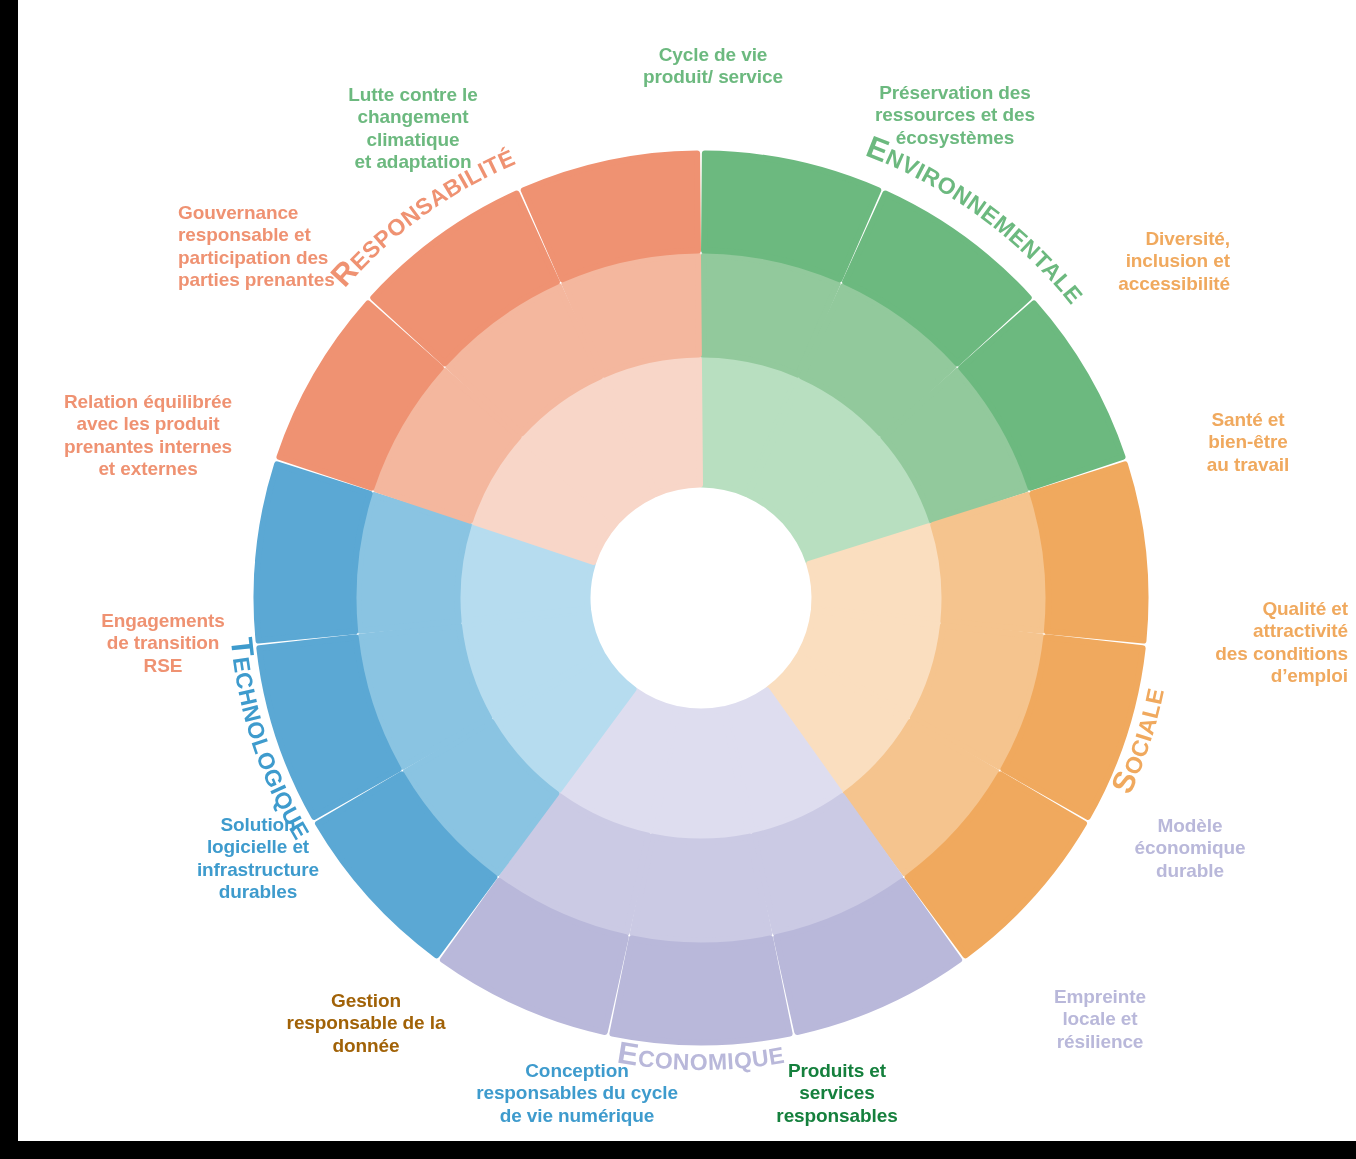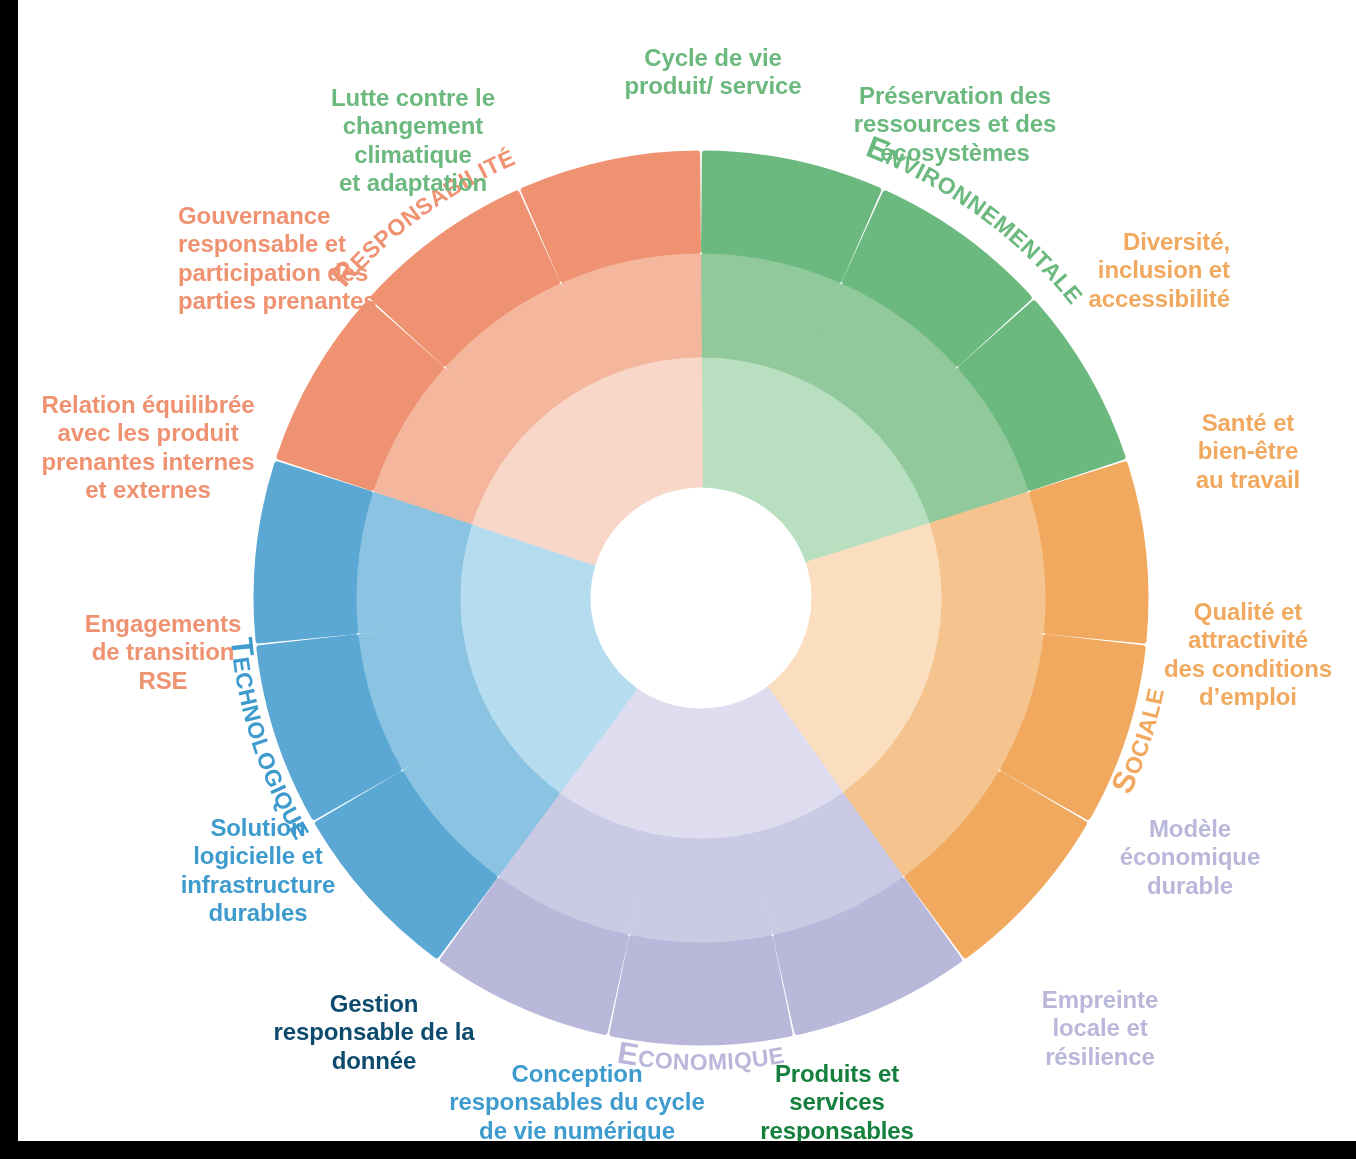--- a/index.html
+++ b/index.html
@@ -12,21 +12,21 @@
     position:relative;
   }
   #stage{position:absolute;left:0;top:0;width:1356px;height:1159px;}
   #wheel{position:absolute;left:0;top:0;width:1356px;height:1159px;}
   .edge-bar{position:absolute;background:#000;}
   #edge-left{left:0;top:0;width:18px;height:1159px;}
   #edge-bottom{left:0;top:1141px;width:1356px;height:18px;}
   .lbl{
     position:absolute;
     font-weight:bold;
-    font-size:24px;
+    font-size:19px;
     line-height:1.18;
     text-align:center;
     white-space:pre-line;
     letter-spacing:-0.1px;
   }
 </style>
 </head>
 <body>
 
 <div id="stage">
@@ -104,37 +104,37 @@
 produit/ service</div>
       <div class="lbl" style="left: 810px; top: 82px; width: 290px; color: rgb(108, 185, 127); text-align: center;">Préservation des
 ressources et des
 écosystèmes</div>
       <div class="lbl" style="left: 1000px; top: 228px; width: 230px; color: rgb(240, 169, 94); text-align: right;">Diversité,
 inclusion et
 accessibilité</div>
       <div class="lbl" style="left: 1158px; top: 409px; width: 180px; color: rgb(240, 169, 94); text-align: center;">Santé et
 bien-être
 au travail</div>
-      <div class="lbl" style="left: 1148px; top: 598px; width: 200px; color: rgb(240, 169, 94); text-align: center;">Qualité et
+      <div class="lbl" style="left: 1148px; top: 598px; width: 200px; color: rgb(240, 169, 94); text-align: right;">Qualité et
 attractivité
 des conditions
 d’emploi</div>
       <div class="lbl" style="left: 1090px; top: 815px; width: 200px; color: rgb(185, 184, 218); text-align: center;">Modèle
 économique
 durable</div>
       <div class="lbl" style="left: 1000px; top: 986px; width: 200px; color: rgb(185, 184, 218); text-align: center;">Empreinte
 locale et
 résilience</div>
       <div class="lbl" style="left: 712px; top: 1060px; width: 250px; color: #15803d; text-align: center;">Produits et
 services
 responsables</div>
       <div class="lbl" style="left: 442px; top: 1060px; width: 270px; color: rgb(62, 155, 205); text-align: center;">Conception
 responsables du cycle
 de vie numérique</div>
-      <div class="lbl" style="left: 244px; top: 990px; width: 260px; color: #0c4a6e; text-align: center;">Gestion
+      <div class="lbl" style="left: 236px; top: 990px; width: 260px; color: #a16207; text-align: center;">Gestion
 responsable de la
 donnée</div>
       <div class="lbl" style="left: 143px; top: 814px; width: 230px; color: rgb(62, 155, 205); ">Solution
 logicielle et
 infrastructure
 durables</div>
       <div class="lbl" style="left: 48px; top: 610px; width: 230px; color: rgb(239, 146, 114); text-align: center;">Engagements
 de transition
 RSE</div>
       <div class="lbl" style="left: 18px; top: 391px; width: 260px; color: rgb(239, 146, 114); text-align: center;">Relation équilibrée

